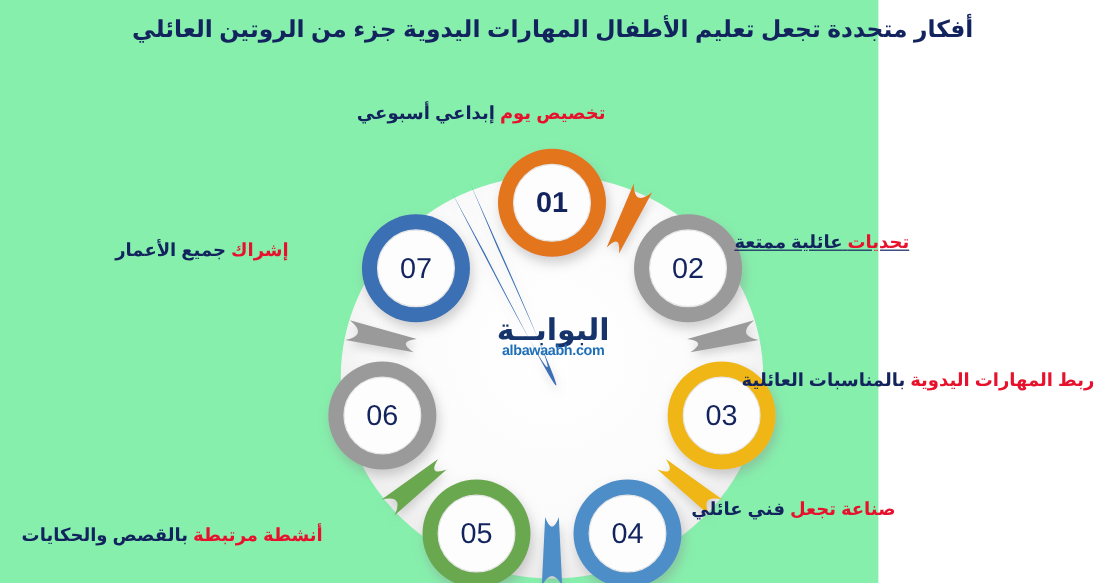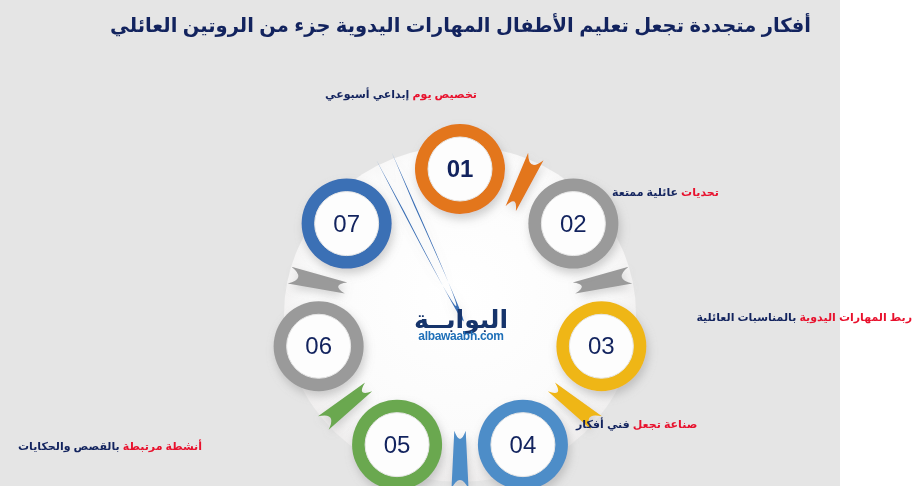--- a/index.html
+++ b/index.html
@@ -4,22 +4,22 @@
 <style>
   * { box-sizing: border-box; margin: 0; padding: 0; }
   html, body {
     width: 921px; height: 486px;
     background: #ffffff;
     font-family: "Liberation Sans", "DejaVu Sans", sans-serif;
     overflow: hidden;
   }
   #stage {
     position: relative;
-    width: 840px; height: 486px;
-    background: #e5e5e5;
+    width: 732px; height: 486px;
+    background: #86efac;
   }
 
   
   .title {
     position: absolute;
     top: 12px; left: 0; width: 921px;
     text-align: center;
     direction: rtl;
     color: #12235E;
     font-weight: bold;
@@ -43,45 +43,44 @@
     text-align: center;
     direction: rtl;
     pointer-events: none;
   }
   .logo .logo-ar {
     font-size: 25px;
     font-weight: bold;
     color: #16346B;
     letter-spacing: -1px;
     line-height: 27px;
-    margin-top: 44px;
   }
   .logo .logo-url {
     font-size: 12px;
     font-weight: bold;
     color: #1E6FB8;
     letter-spacing: -0.3px;
     direction: ltr;
     margin-top: -4px;
   }
 
   
   .label {
     position: absolute;
     direction: rtl;
     font-weight: bold;
-    font-size: 11px;
+    font-size: 15px;
     line-height: 21px;
     color: #12235E;
     white-space: nowrap;
   }
   .label .hl { color: #E8112D; }
 
   .lbl-01 { left: 231px; top: 84px; width: 340px; text-align: center; }
-  .lbl-02 { left: 612px; top: 182px; text-align: right; }
+  .lbl-02 { left: 612px; top: 192px; text-align: right; text-decoration: underline; }
   .lbl-03 { left: 612px; top: 307px; width: 300px; text-align: right; white-space: normal; }
   .lbl-04 { left: 576px; top: 414px; text-align: right; }
   .lbl-05 { left: 18px;  top: 436px; text-align: center; }
   .lbl-06 { left: 6px;   top: 322px; text-align: right; }
   .lbl-07 { left: 96px;  top: 198px; text-align: right; }
 </style>
 </head>
 <body>
 
 <div id="stage">
@@ -169,23 +168,27 @@
     <span>عائلية ممتعة</span>
   </div>
 
   <div class="label lbl-03">
     <span class="hl">ربط المهارات اليدوية</span>
     <span>بالمناسبات العائلية</span>
   </div>
 
   <div class="label lbl-04">
     <span class="hl">صناعة تجعل</span>
-    <span>فني أفكار</span>
+    <span>فني عائلي</span>
   </div>
 
   <div class="label lbl-05">
     <span class="hl">أنشطة مرتبطة</span>
     <span>بالقصص والحكايات</span>
   </div>
 
 
+  <div class="label lbl-07">
+    <span class="hl">إشراك</span>
+    <span>جميع الأعمار</span>
+  </div>
 
 </div>
 
 </body></html>

